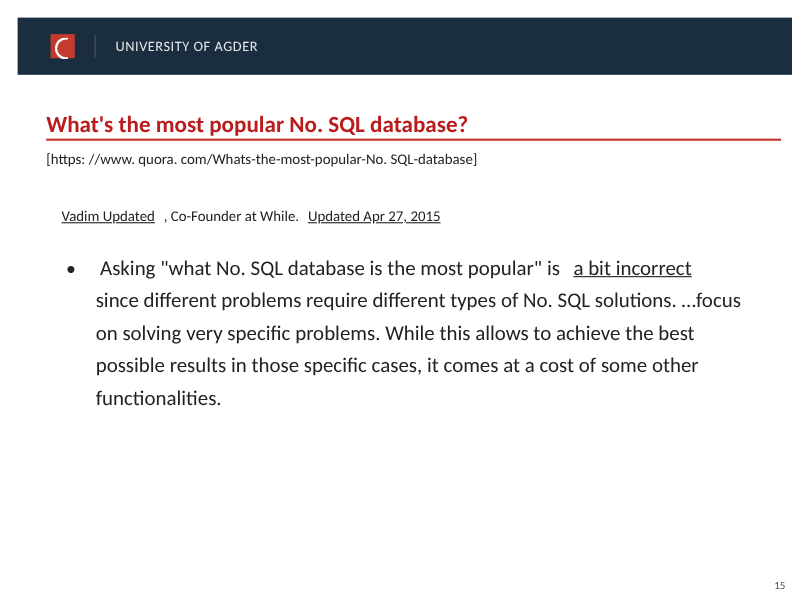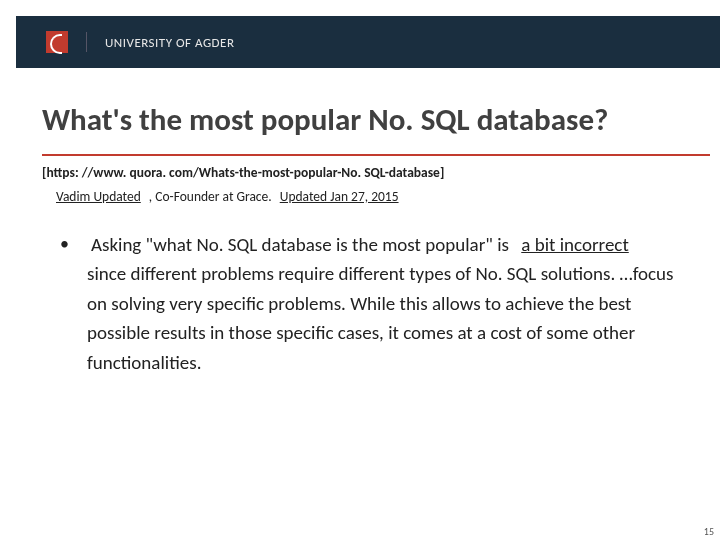--- a/index.html
+++ b/index.html
@@ -5,22 +5,22 @@
   * { margin: 4px; padding: 0; box-sizing: border-box; }
   html, body { width: 720px; height: 540px; background: #fff; font-family: "Calibri", "Segoe UI", sans-serif; color: #333; }
   .slide { position: relative; width: 720px; height: 540px; }
   .topbar { position: absolute; top: 0; left: 0; right: 0; height: 52px; background: #1a2e3f; display: flex; align-items: center; padding-left: 22px; }
   .logo-block { display: flex; align-items: center; gap: 10px; }
   .logo-mark { width: 22px; height: 22px; background: #c23b2e; position: relative; }
   .logo-mark::before { content: ""; position: absolute; left: 4px; top: 3px; width: 10px; height: 16px; border: 2px solid #fff; border-right: none; border-radius: 10px 0 0 10px; }
   .logo-text { color: #e6e6e6; font-size: 13px; letter-spacing: 0.5px; font-weight: 400; }
   .logo-divider { width: 1px; height: 20px; background: #556; }
   .title-block { position: absolute; top: 80px; left: 22px; right: 22px; }
-  .title { font-size: 31px; font-weight: 700; color: #404040; padding-bottom: 16px; border-bottom: 2px solid #c23b2e; display: inline-block; width: 100%; }
-  .url { font-size: 13.5px; font-weight: 700; color: #222; margin-top: 4px; }
+  .title { font-size: 21px; font-weight: 700; color: #b91c1c; padding-bottom: 0; border-bottom: 2px solid #c23b2e; display: inline-block; width: 100%; }
+  .url { font-size: 13.5px; font-weight: 400; color: #222; margin-top: 4px; }
   .author-line { position: absolute; top: 172px; left: 36px; font-size: 13.5px; color: #222; }
   .author-line .u { text-decoration: underline; }
   .body { position: absolute; top: 206px; left: 36px; right: 40px; }
   .bullet-row { display: flex; align-items: flex-start; gap: 10px; }
   .bullet-dot { font-size: 18px; line-height: 28px; color: #222; }
   .body-text { font-size: 19px; line-height: 1.55; color: #222; }
   .body-text .u { text-decoration: underline; text-align: center; }
   .pagenum { position: absolute; right: 14px; bottom: 10px; font-size: 10px; color: #555; }
 </style>
 </head>
@@ -35,21 +35,21 @@
       <div class="logo-text">UNIVERSITY OF AGDER</div>
     </div>
   </div>
 
   <div class="title-block">
     <div class="title">What's the most popular No. SQL database?</div>
     <div class="url">[https: //www. quora. com/Whats-the-most-popular-No. SQL-database]</div>
   </div>
 
   <div class="author-line">
-    <span class="u">Vadim Updated</span><span>, Co-Founder at Grace.</span><span class="u">Updated Jan 27, 2015</span>
+    <span class="u">Vadim Updated</span><span>, Co-Founder at While.</span><span class="u">Updated Apr 27, 2015</span>
   </div>
 
   <div class="body">
     <div class="bullet-row">
       <div class="bullet-dot">•</div>
       <div class="body-text">
         <span>Asking "what No. SQL database is the most popular" is </span><span class="u">a bit incorrect</span><span> since different problems require different types of No. SQL solutions. …focus on solving very specific problems. While this allows to achieve the best possible results in those specific cases, it comes at a cost of some other functionalities.</span>
       </div>
     </div>
   </div>

